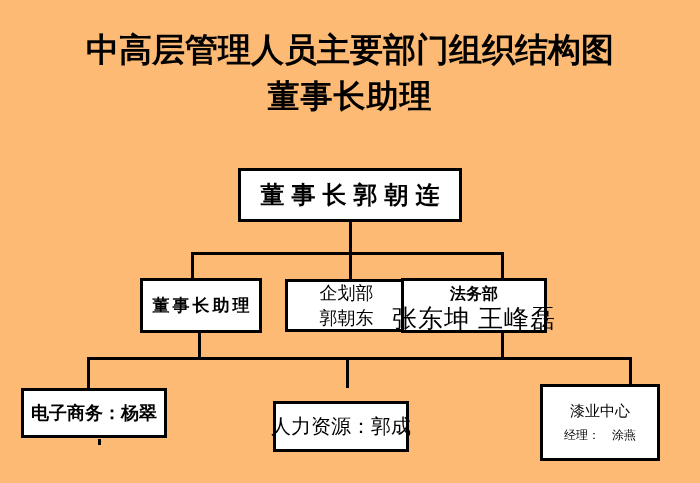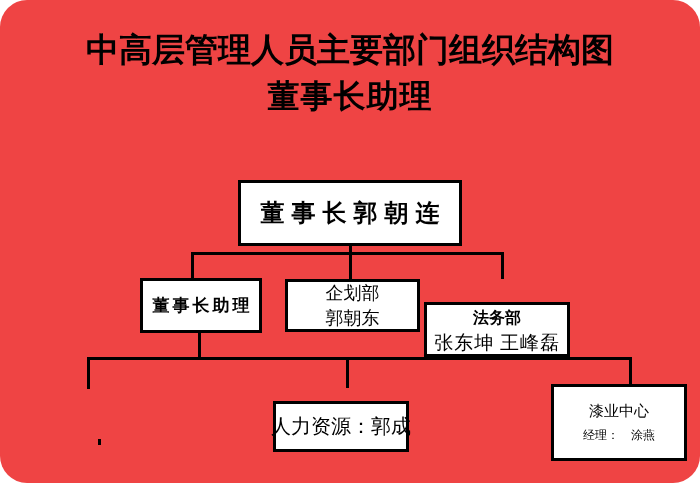--- a/index.html
+++ b/index.html
@@ -1,40 +1,40 @@
 <!DOCTYPE html>
 <html><head>
 <meta charset="utf-8">
 <style>
   html,body{margin:0;padding:0;background:#ffffff;}
   .canvas{
-    position:relative;width:700px;height:483px;background:#ef4444;overflow:hidden;
-    font-family:Liberation Serif, serif;color:#000;border-radius:27px;
+    position:relative;width:700px;height:483px;background:#fdba74;overflow:hidden;
+    font-family:Liberation Sans, sans-serif;color:#000;
   }
   .title-line{
     position:absolute;left:0;width:700px;text-align:center;
     font-weight:bold;line-height:40px;white-space:nowrap;
   }
   .title-1{top:30px;font-size:33px;}
   .title-2{top:76px;font-size:32px;letter-spacing:1px;}
   .node{
     position:absolute;box-sizing:border-box;border:3px solid #000;background:#fff;
     display:flex;flex-direction:column;align-items:center;justify-content:center;
     text-align:center;white-space:pre;
   }
   .node span{display:block;}
-  .n-chairman{left:238px;top:168px;width:224px;height:66px;font-size:24px;font-weight:bold;letter-spacing:7px;text-indent:7px;margin-top:12px;}
+  .n-chairman{left:238px;top:168px;width:224px;height:54px;font-size:24px;font-weight:bold;letter-spacing:7px;text-indent:7px;}
   .n-assistant{left:140px;top:278px;width:122px;height:55px;font-size:17px;font-weight:bold;letter-spacing:3px;line-height:24px;text-indent:3px;}
-  .n-planning{left:285px;top:279px;width:135px;height:53px;font-size:18px;line-height:25px;}
-  .n-legal{left:424px;top:278px;width:146px;height:55px;line-height:25px;margin-top:24px;}
+  .n-planning{left:285px;top:279px;width:123px;height:53px;font-size:18px;line-height:25px;}
+  .n-legal{left:401px;top:278px;width:146px;height:55px;line-height:25px;}
   .n-legal .l1{font-size:16px;font-weight:bold;}
-  .n-legal .l2{font-size:19px;letter-spacing:1px;}
+  .n-legal .l2{font-size:25px;letter-spacing:1px;}
   .n-ecommerce{left:21px;top:388px;width:146px;height:50px;font-size:18px;font-weight:bold;}
   .n-hr{left:273px;top:387px;width:136px;height:51px;font-size:20px;margin-top:14px;}
-  .n-paint{left:540px;top:384px;width:136px;height:77px;font-size:15px;line-height:24px;margin-left:11px;}
+  .n-paint{left:540px;top:384px;width:120px;height:77px;font-size:15px;line-height:24px;}
   .n-paint .l2,.n-paint .l3{font-size:12px;}
   .line{position:absolute;background:#000;}
 </style>
 </head>
 <body>
 
 <div class="canvas">
 
   <div class="title-line title-1">中高层管理人员主要部门组织结构图</div>
   <div class="title-line title-2">董事长助理</div>
@@ -64,20 +64,23 @@
   <div class="node n-planning">
     <span class="l1">企划部</span>
     <span class="l2">郭朝东</span>
   </div>
 
   <div class="node n-legal">
     <span class="l1">法务部</span>
     <span class="l2">张东坤 王峰磊</span>
   </div>
 
+  <div class="node n-ecommerce">
+    <span>电子商务：杨翠</span>
+  </div>
 
   <div class="node n-hr">
     <span>人力资源：郭成</span>
   </div>
 
   <div class="node n-paint">
     <span class="l1">漆业中心</span>
     <span class="l2">经理：　涂燕</span>
   </div>
 

